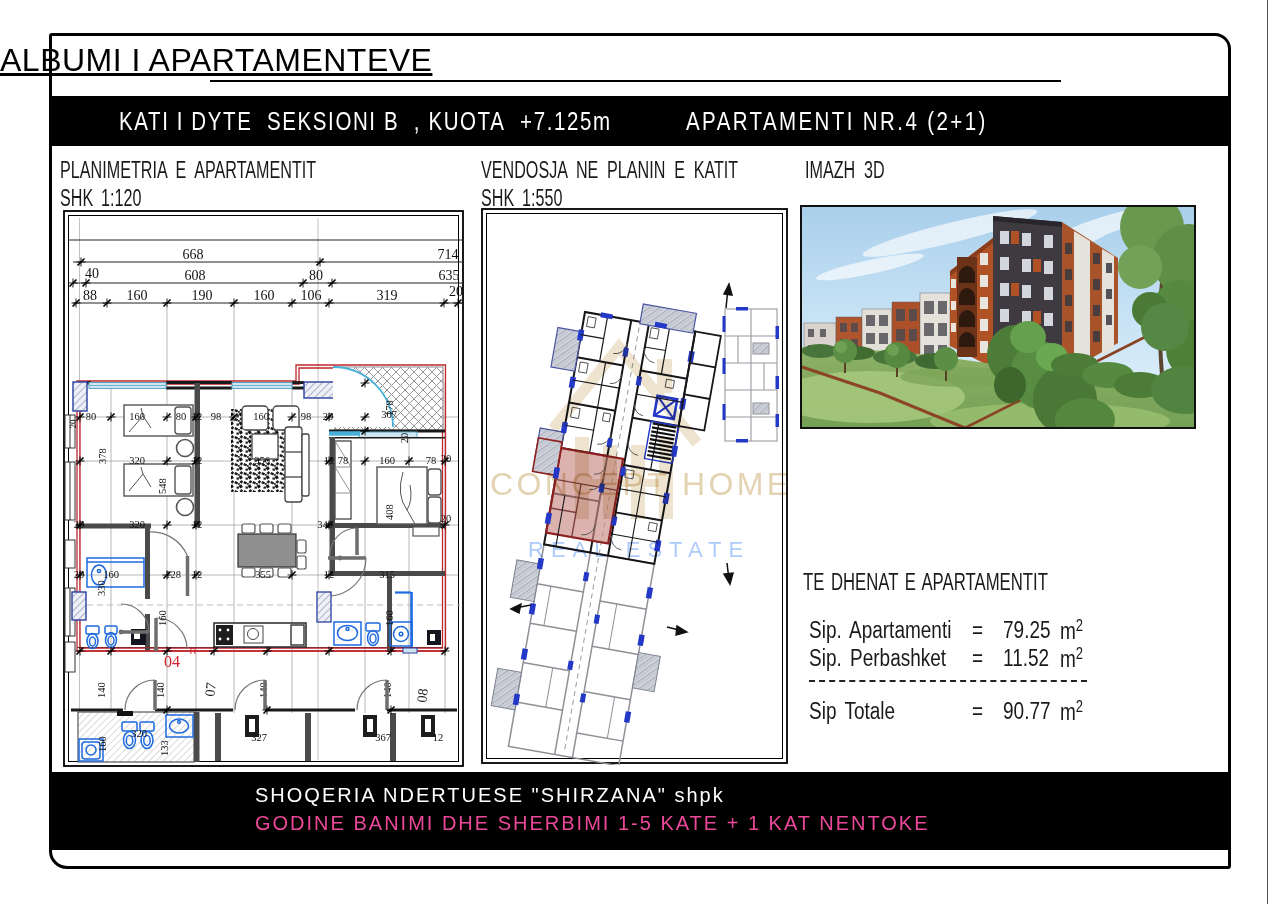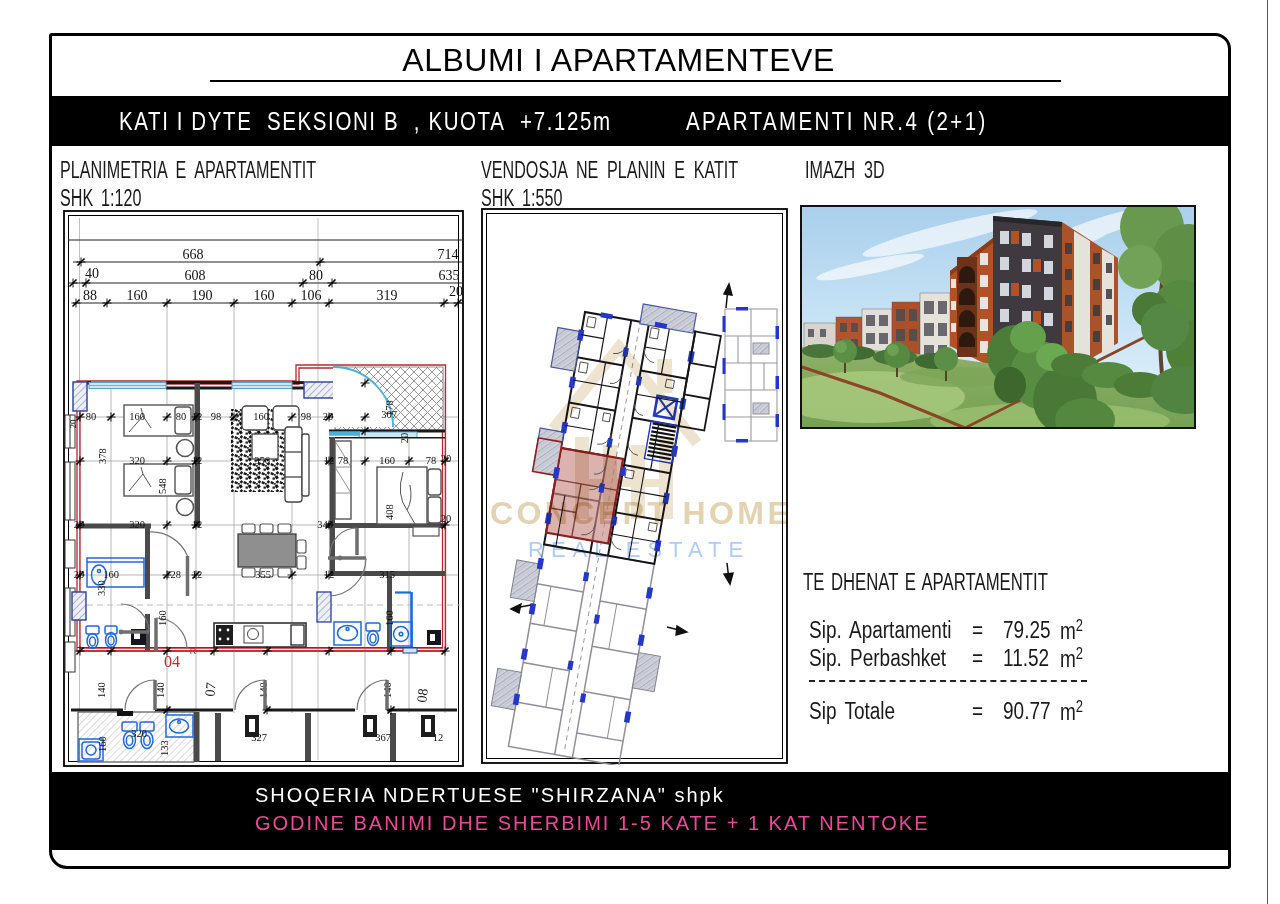--- a/index.html
+++ b/index.html
@@ -9,21 +9,21 @@
   .cads{position:absolute;font-family:"Liberation Sans",sans-serif;color:#1a1a1a;font-size:19px;transform:scale(0.85,1.28);transform-origin:left top;white-space:nowrap;}
   .hdr{position:absolute;color:#fff;font-size:20.5px;letter-spacing:1.6px;height:50px;line-height:50px;transform:scaleY(1.25);transform-origin:left center;white-space:nowrap;}
 </style>
 </head>
 <body>
 
 <div class="abs" style="left:49px;top:33px;width:1182px;height:836px;border:3px solid #000;box-sizing:border-box;border-radius:3px 16px 3px 18px;"></div>
 
 <div class="abs" style="left:1267px;top:0;width:1px;height:904px;background:#555;"></div>
 
-<div class="abs" style="left:0;top:42px;width:1237px;text-align:center;font-size:32px;letter-spacing:0.5px;color:#000;">ALBUMI I APARTAMENTEVE</div>
+<div class="abs" style="left:0;top:42px;width:1237px;text-align:left;font-size:32px;letter-spacing:0.5px;color:#000;text-decoration:underline;">ALBUMI I APARTAMENTEVE</div>
 
 <div class="abs" style="left:210px;top:80px;width:851px;height:2px;background:#000;"></div>
 
 <div class="abs" style="left:52px;top:96px;width:1176px;height:50px;background:#000;"></div>
 
 <div class="hdr" style="left:119px;top:96px;">KATI I DYTE&nbsp; SEKSIONI B&nbsp; , KUOTA&nbsp; +7.125m</div>
 
 <div class="hdr" style="left:686px;top:96px;letter-spacing:2.4px;">APARTAMENTI NR.4 (2+1)</div>
 
 <div class="cads" style="left:60px;top:156px;word-spacing:5px;">PLANIMETRIA E APARTAMENTIT</div>
@@ -914,15 +914,15 @@
 <path d="M8 96 L74 14 L152 110" stroke-width="11"></path>
 <rect x="112" y="26" width="15" height="34" fill="#c9a96a" stroke="none"></rect>
 <rect x="30" y="104" width="14" height="82" fill="#c9a96a" stroke="none"></rect>
 <rect x="58" y="112" width="14" height="74" fill="#c9a96a" stroke="none"></rect>
 <rect x="86" y="112" width="14" height="74" fill="#c9a96a" stroke="none"></rect>
 <rect x="114" y="104" width="14" height="82" fill="#c9a96a" stroke="none"></rect>
 <path d="M44 150 L120 150" stroke-width="8"></path>
 </g>
 </svg>
 
-<div class="abs" style="left:490px;top:495px;font-size:32px;font-weight:bold;letter-spacing:3.4px;color:#c9a765;opacity:0.5;mix-blend-mode:multiply;white-space:nowrap;text-align:center;">CONCEPT HOME</div>
+<div class="abs" style="left:490px;top:466px;font-size:32px;font-weight:normal;letter-spacing:3.4px;color:#c9a765;opacity:0.5;mix-blend-mode:multiply;white-space:nowrap;text-align:center;">CONCEPT HOME</div>
 
 <div class="abs" style="left:528px;top:537px;font-size:22px;letter-spacing:7px;color:#3b82f6;opacity:0.42;mix-blend-mode:multiply;white-space:nowrap;">REAL ESTATE</div>
 
 </body></html>

